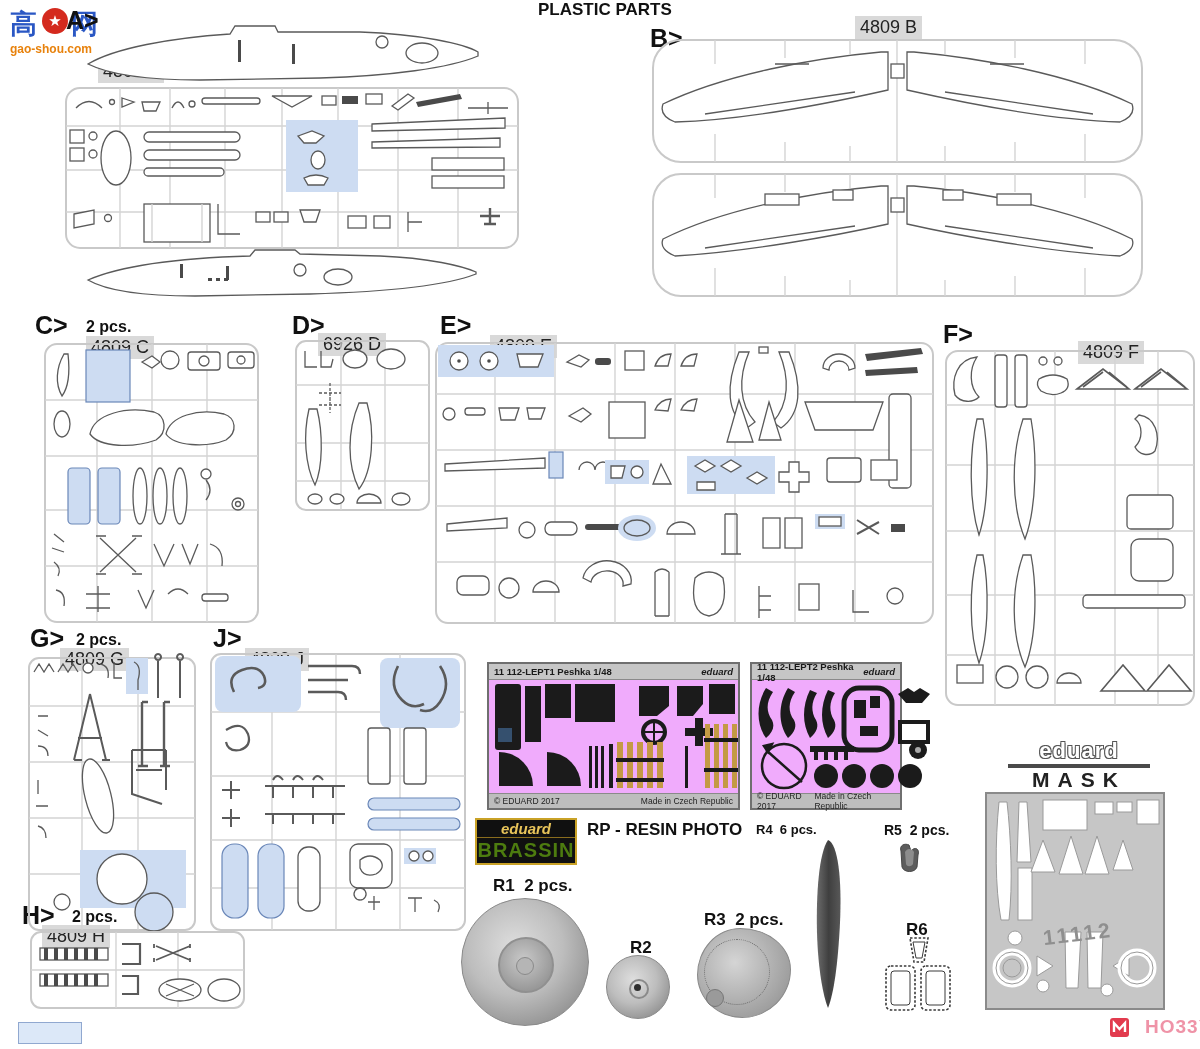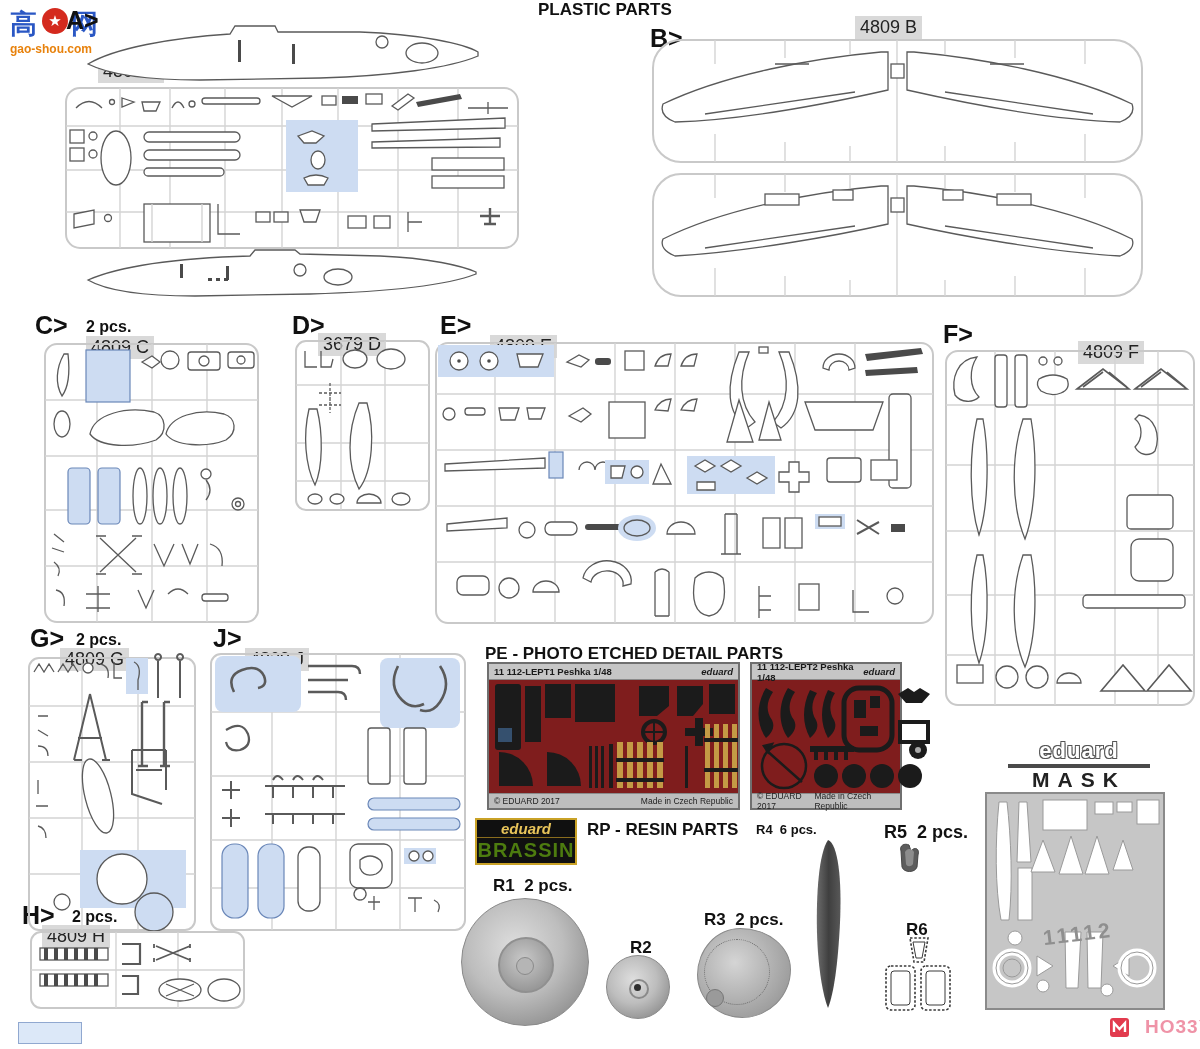--- a/index.html
+++ b/index.html
@@ -12,21 +12,21 @@
   .title{font-size:17px;font-weight:bold;white-space:nowrap;}
   
   svg .r{fill:none;stroke:#c9c9c9;stroke-width:2;}
   svg .rt{fill:none;stroke:#d4d4d4;stroke-width:1.4;}
   svg .p{fill:#fff;stroke:#5a5a5a;stroke-width:1.3;}
   svg .pl{fill:none;stroke:#5a5a5a;stroke-width:1.3;}
   svg .d{fill:#4a4a4a;stroke:none;}
   svg .b{fill:#cddcf2;stroke:none;}
   svg .bp{fill:#cddcf2;stroke:#6a87b8;stroke-width:1.2;}
   
-  .fret{background:#7f1d1d;border:2px solid #6f6f6f;box-sizing:border-box;}
+  .fret{background:#f0abfc;border:2px solid #6f6f6f;box-sizing:border-box;}
   .fret .hdr{position:absolute;top:0;left:0;right:0;height:16px;background:#c6c6c6;
              border-bottom:1px solid #8a8a8a;font-size:9.5px;font-weight:bold;color:#1a1a1a;
              display:flex;justify-content:space-between;align-items:center;padding:0 5px;box-sizing:border-box;}
   .fret .ftr{position:absolute;bottom:0;left:0;right:0;height:15px;background:#bdbdbd;
              border-top:1px solid #8a8a8a;font-size:8.5px;color:#222;
              display:flex;justify-content:space-between;align-items:center;padding:0 5px;box-sizing:border-box;}
   .brand{font-style:italic;font-weight:bold;}
   
   .brassin{background:#101010;border:2px solid #c9a227;text-align:center;box-sizing:border-box;}
   .brassin .e{display:block;font-weight:bold;font-style:italic;color:#e8c45a;font-size:15px;line-height:17px;border-bottom:1px solid #8a6d1d;}
@@ -136,21 +136,21 @@
       <rect class="p" x="188" y="156" width="20" height="10"></rect>
     <rect class="p" x="352" y="160" width="34" height="11"></rect>
       <rect class="p" x="298" y="156" width="20" height="10"></rect>
     <path class="pl" d="M60,214 L210,192 M300,192 L448,214"></path>
   </svg>
 
   <div class="abs tag" style="left:35px;top:311px;">C&gt;</div>
   <div class="abs qty" style="left:86px;top:318px;">2 pcs.</div>
   <div class="abs code" style="left:86px;top:336px;">4809 C</div>
   <div class="abs tag" style="left:292px;top:311px;">D&gt;</div>
-  <div class="abs code" style="left:318px;top:333px;">3679 D</div>
+  <div class="abs code" style="left:318px;top:333px;">6926 D</div>
   <div class="abs tag" style="left:440px;top:311px;">E&gt;</div>
   <div class="abs code" style="left:490px;top:335px;">4809 E</div>
   <div class="abs tag" style="left:943px;top:320px;">F&gt;</div>
   <div class="abs code" style="left:1078px;top:341px;">4809 F</div>
 
   <svg class="abs" style="left:42px;top:338px;" width="220" height="290" viewBox="0 0 220 290">
     <rect class="r" x="3" y="6" width="213" height="278" rx="12"></rect>
     <path class="rt" d="M55,6V284 M110,6V284 M165,6V284 M3,62H216 M3,118H216 M3,172H216 M3,228H216"></path>
     <path class="p" d="M22,16 C14,30 13,46 20,58 C26,50 28,34 26,16 Z"></path>
     <rect class="bp" x="44" y="12" width="44" height="52"></rect>
@@ -364,21 +364,20 @@
     <path class="d" d="M16,20h4v12h-4z M26,20h4v12h-4z M36,20h4v12h-4z M46,20h4v12h-4z M56,20h4v12h-4z M66,20h4v12h-4z"></path>
     <rect class="p" x="12" y="46" width="68" height="12"></rect>
     <path class="d" d="M16,46h4v12h-4z M26,46h4v12h-4z M36,46h4v12h-4z M46,46h4v12h-4z M56,46h4v12h-4z M66,46h4v12h-4z"></path>
     <path class="pl" d="M94,16 h18 v20 h-18 M94,48 h16 v18 h-16" style="stroke-width:2.2"></path>
     <path class="pl" d="M128,18 l34,14 M128,32 l34,-14 M126,16 v4 M126,30 v4 M162,16 v4 M162,30 v4" style="stroke-width:1.8"></path>
     <ellipse class="p" cx="152" cy="62" rx="21" ry="11"></ellipse>
       <path class="pl" d="M138,56 l28,12 M138,68 l28,-12"></path>
     <ellipse class="p" cx="196" cy="62" rx="16" ry="11"></ellipse>
   </svg>
 
-  <div class="abs title" style="left:485px;top:644px;">PE - PHOTO ETCHED DETAIL PARTS</div>
 
   <div class="abs fret" style="left:487px;top:662px;width:253px;height:148px;">
     <div class="hdr">
         <span>11 112-LEPT1 Peshka 1/48</span>
         <span class="brand">eduard</span>
       </div>
     <svg class="abs" style="left:0;top:16px;" width="249" height="113" viewBox="0 0 249 113">
       <rect x="6" y="4" width="26" height="66" rx="3" fill="#1b1b1b"></rect>
       <rect x="9" y="48" width="14" height="14" fill="#35506e"></rect>
       <rect x="36" y="6" width="16" height="56" fill="#1b1b1b"></rect>
@@ -483,27 +482,27 @@
       <circle cx="152" cy="176" r="16" fill="none" stroke="#9a9a9a" stroke-width="1"></circle>
       <circle cx="122" cy="198" r="6"></circle>
     </g>
   </svg>
   <div class="abs" style="left:1043px;top:922px;transform:rotate(-7deg);font-size:21px;font-weight:bold;color:#8f8f8f;letter-spacing:3px;">11112</div>
 
   <div class="abs brassin" style="left:475px;top:818px;width:102px;height:47px;">
     <span class="e">eduard</span>
     <span class="n">BRASSIN</span>
   </div>
-  <div class="abs title" style="left:587px;top:820px;">RP - RESIN PARTS</div>
+  <div class="abs title" style="left:587px;top:820px;">RP - RESIN PHOTO</div>
 
   <div class="abs qty" style="left:493px;top:876px;font-size:17px;"><span>R1</span>&nbsp;&nbsp;<span>2 pcs.</span></div>
   <div class="abs qty" style="left:630px;top:938px;font-size:17px;"><span>R2</span></div>
   <div class="abs qty" style="left:704px;top:910px;font-size:17px;"><span>R3</span>&nbsp;&nbsp;<span>2 pcs.</span></div>
   <div class="abs qty" style="left:756px;top:822px;font-size:13px;"><span>R4</span>&nbsp;&nbsp;<span>6 pcs.</span></div>
-  <div class="abs qty" style="left:884px;top:822px;font-size:18px;"><span>R5</span>&nbsp;&nbsp;<span>2 pcs.</span></div>
+  <div class="abs qty" style="left:884px;top:822px;font-size:14px;"><span>R5</span>&nbsp;&nbsp;<span>2 pcs.</span></div>
   <div class="abs qty" style="left:906px;top:920px;font-size:17px;"><span>R6</span></div>
 
   <div class="abs wheel" style="left:461px;top:898px;width:126px;height:126px;">
     <div class="hub abs" style="left:36px;top:38px;width:52px;height:52px;"></div>
     <div class="abs" style="left:54px;top:58px;width:16px;height:16px;border-radius:50%;background:#b5b5b5;border:1px solid #8a8a8a;"></div>
   </div>
   <div class="abs wheel" style="left:606px;top:955px;width:62px;height:62px;">
     <div class="abs" style="left:22px;top:23px;width:16px;height:16px;border-radius:50%;border:2px solid #8a8a8a;"></div>
     <div class="abs" style="left:27px;top:28px;width:7px;height:7px;border-radius:50%;background:#2e2e2e;"></div>
   </div>

